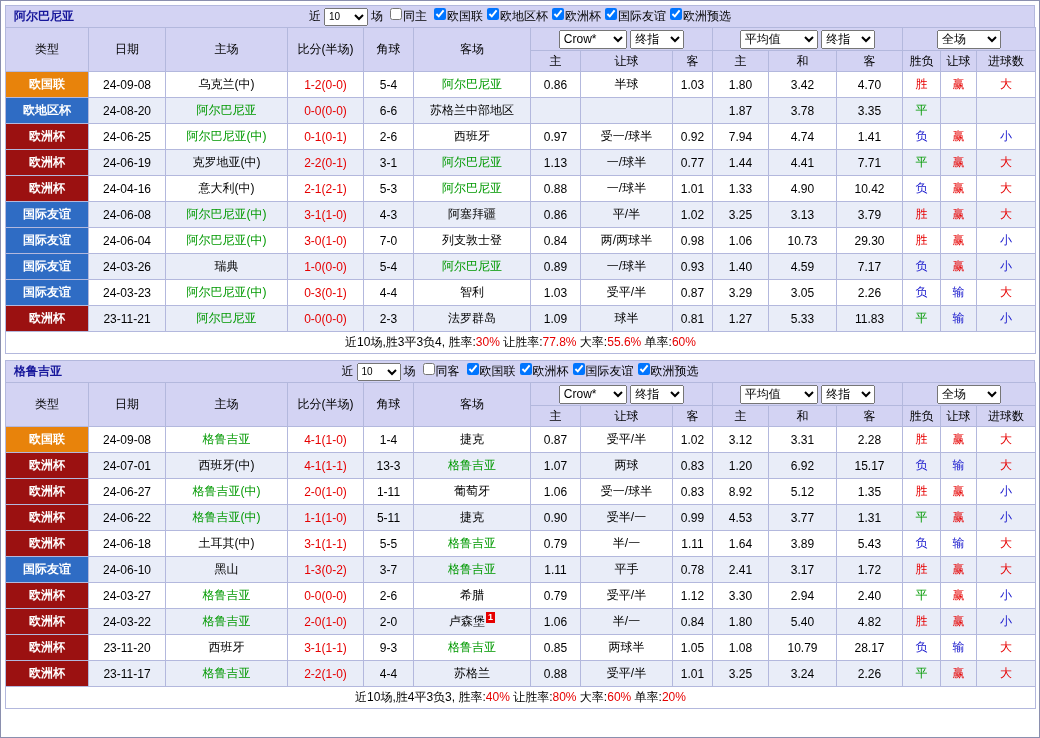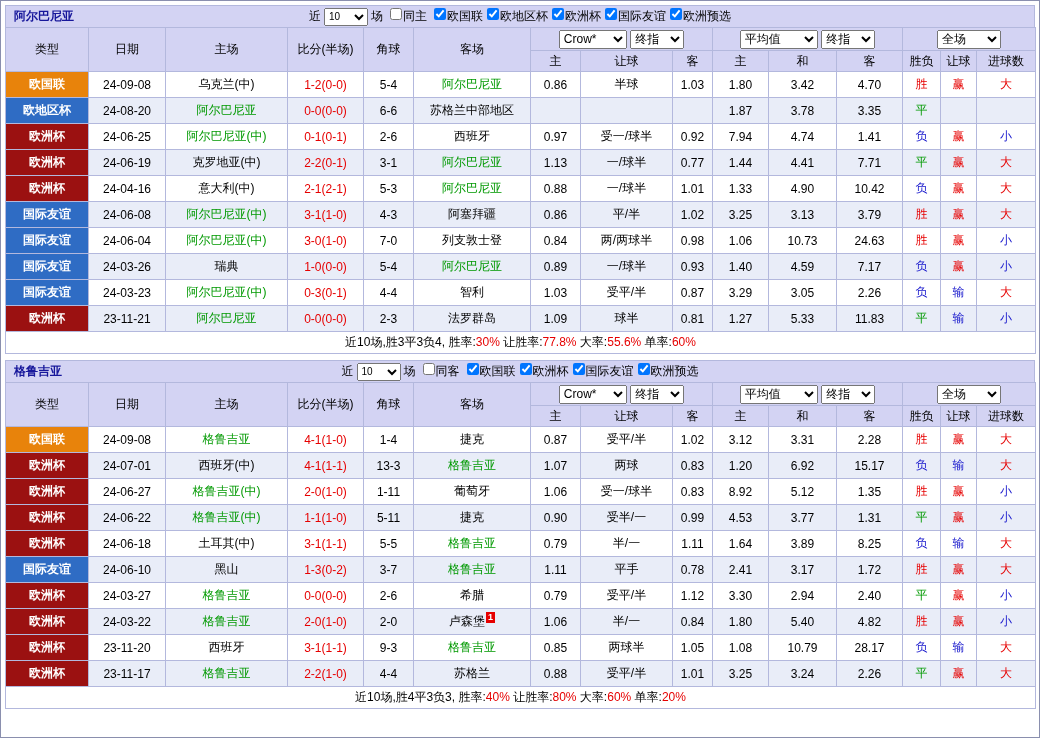--- a/index.html
+++ b/index.html
@@ -284,21 +284,21 @@
               <td>24-06-04</td>
               <td class="hl-team">阿尔巴尼亚(中)</td>
               <td class="score-cell">3-0(1-0)</td>
               <td>7-0</td>
               <td>列支敦士登</td>
               <td>0.84</td>
               <td>两/两球半</td>
               <td>0.98</td>
               <td>1.06</td>
               <td>10.73</td>
-              <td>24.63</td>
+              <td>29.30</td>
               <td style="color: rgb(230, 0, 0);">胜</td>
               <td style="color: rgb(230, 0, 0);">赢</td>
               <td style="color: rgb(23, 23, 204);">小</td>
             </tr>
             <tr>
               <td class="type-cell" style="background: rgb(47, 108, 196);">国际友谊</td>
               <td>24-03-26</td>
               <td>瑞典</td>
               <td class="score-cell">1-0(0-0)</td>
               <td>5-4</td>
@@ -511,21 +511,21 @@
               <td>24-06-18</td>
               <td>土耳其(中)</td>
               <td class="score-cell">3-1(1-1)</td>
               <td>5-5</td>
               <td class="hl-team">格鲁吉亚</td>
               <td>0.79</td>
               <td>半/一</td>
               <td>1.11</td>
               <td>1.64</td>
               <td>3.89</td>
-              <td>8.25</td>
+              <td>5.43</td>
               <td style="color: rgb(23, 23, 204);">负</td>
               <td style="color: rgb(23, 23, 204);">输</td>
               <td style="color: rgb(230, 0, 0);">大</td>
             </tr>
             <tr>
               <td class="type-cell" style="background: rgb(47, 108, 196);">国际友谊</td>
               <td>24-06-10</td>
               <td>黑山</td>
               <td class="score-cell">1-3(0-2)</td>
               <td>3-7</td>

